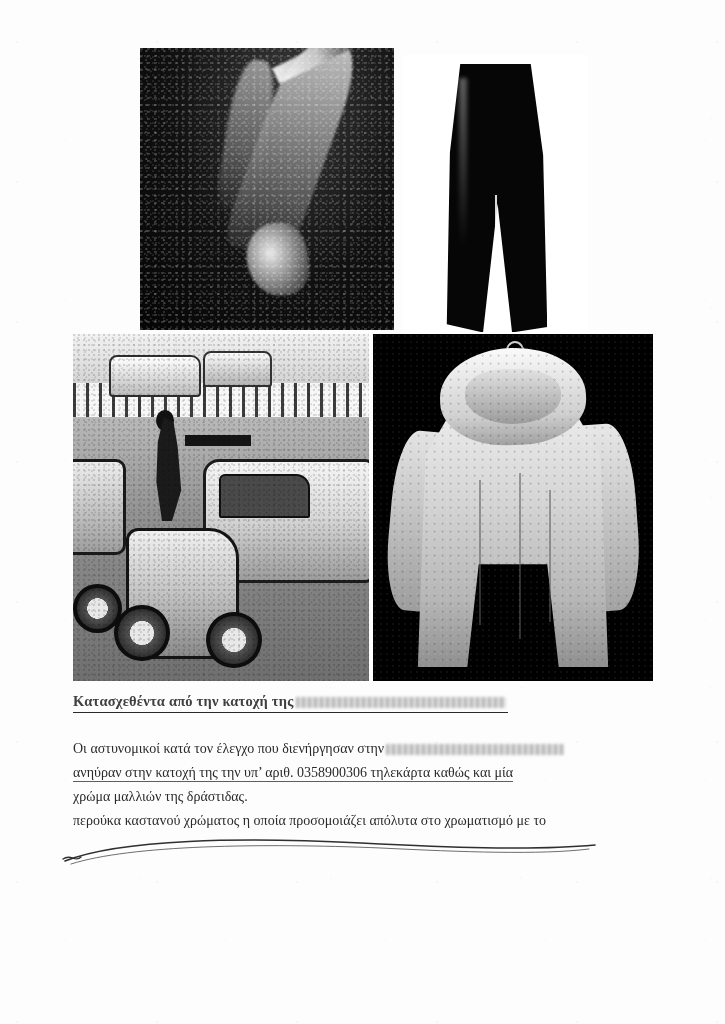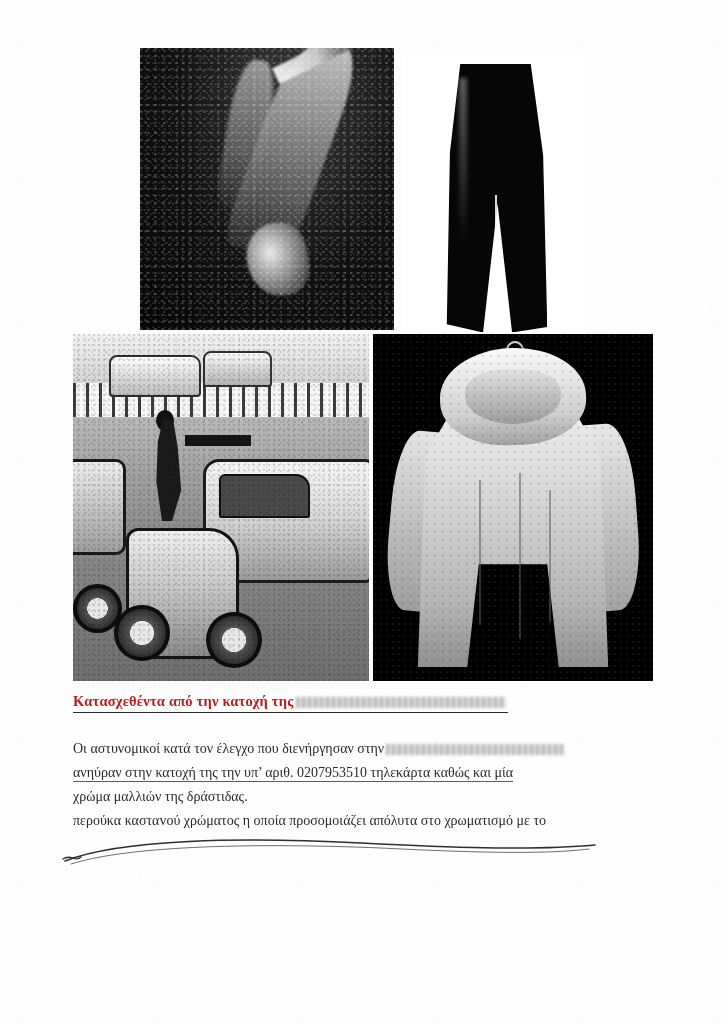--- a/index.html
+++ b/index.html
@@ -305,21 +305,21 @@
   .text-block {
     position: absolute;
     left: 73px;
     top: 692px;
     width: 580px;
   }
   .caption {
     font-family: "Liberation Serif", serif;
     font-size: 14.5px;
     font-weight: bold;
-    color: #b91c1c;
+    color: #404040;
     letter-spacing: .2px;
     white-space: nowrap;
     position: relative;
     display: inline-block;
     padding-bottom: 2px;
     border-bottom: 1.4px solid #2a2a2a;
   }
   .redaction {
     display: inline-block;
     vertical-align: middle;
@@ -428,21 +428,21 @@
     <div class="caption">
       <span>Κατασχεθέντα από την κατοχή της</span><span class="redaction r-caption"></span>
     </div>
 
     <div class="body-text">
       <p>
         <span class="ln">
           <span>Οι αστυνομικοί κατά τον έλεγχο που διενήργησαν στην</span><span class="redaction r-line1"></span>
         </span>
         <span class="ln">
-          <span class="underline-soft">ανηύραν στην κατοχή της την υπ’ αριθ. 0207953510 τηλεκάρτα καθώς και μία</span>
+          <span class="underline-soft">ανηύραν στην κατοχή της την υπ’ αριθ. 0358900306 τηλεκάρτα καθώς και μία</span>
         </span>
         <span class="ln">
           <span>χρώμα μαλλιών της δράστιδας.</span>
         </span>
         <span class="ln">
           <span>περούκα κασταvού χρώματος η οποία προσομοιάζει απόλυτα στο χρωματισμό με το</span>
         </span>
       </p>
 
       <div class="sweep">

